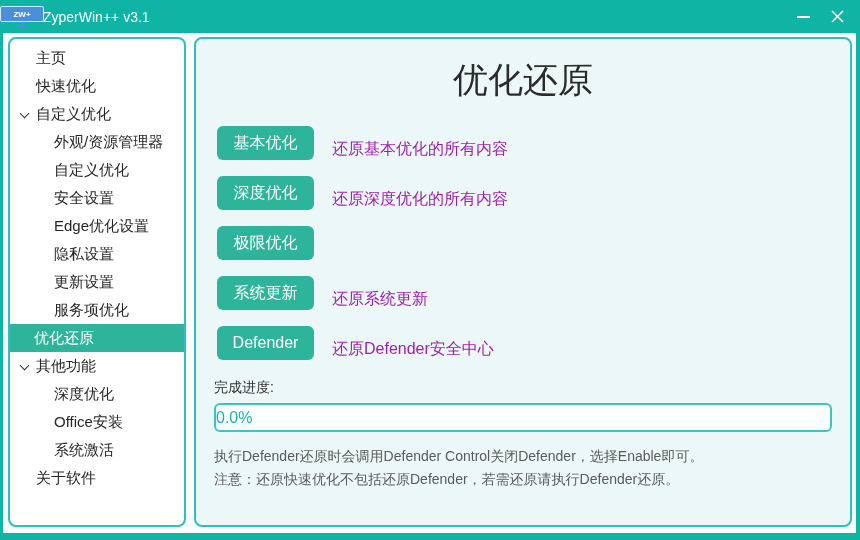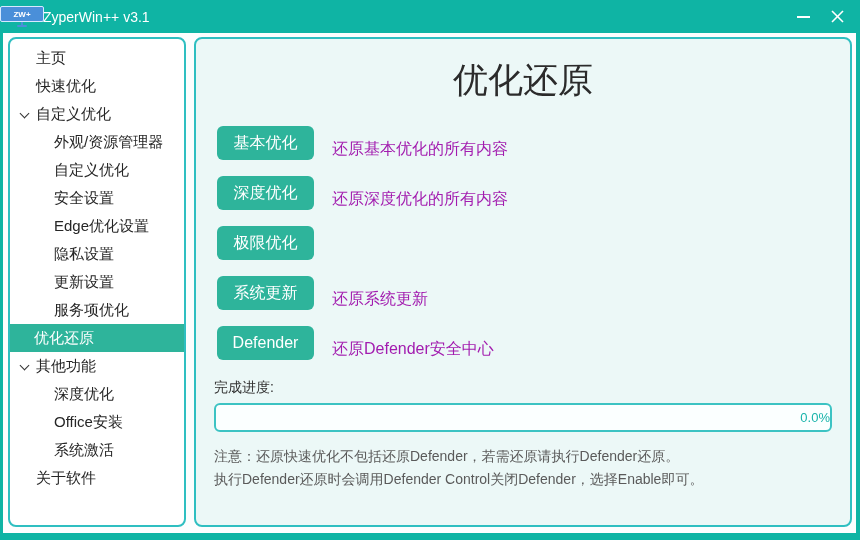--- a/index.html
+++ b/index.html
@@ -119,22 +119,22 @@
     border: 2px solid #3cc3c3;
     border-radius: 6px;
     overflow: hidden;
   }
   .progress-fill {
     position: absolute; left: 0; top: 0; bottom: 0;
     background: #2eb49b; width: 0%;
   }
   .progress-text {
     position: relative;
-    text-align: right; line-height: 25px;
-    font-size: 13px; color: #1ab4ab;
+    text-align: left; line-height: 25px;
+    font-size: 16px; color: #1ab4ab;
   }
   .notes { margin-top: 13px; font-size: 14px; color: #5a5a5a; line-height: 23px; }
 </style>
 </head>
 <body>
 
 <div class="window">
 
   <div class="titlebar">
     <div class="logo">
@@ -201,18 +201,18 @@
         </div>
       </div>
 
     <div class="progress-label">完成进度:</div>
     <div class="progress-bar">
       <div class="progress-fill" id="progress-fill" style="width: 0%;"></div>
       <div class="progress-text">0.0%</div>
     </div>
 
     <div class="notes" id="notes">
+        <div>执行Defender还原时会调用Defender Control关闭Defender，选择Enable即可。</div>
         <div>注意：还原快速优化不包括还原Defender，若需还原请执行Defender还原。</div>
-        <div>执行Defender还原时会调用Defender Control关闭Defender，选择Enable即可。</div>
       </div>
   </main>
 
 </div>
 
 </body></html>

